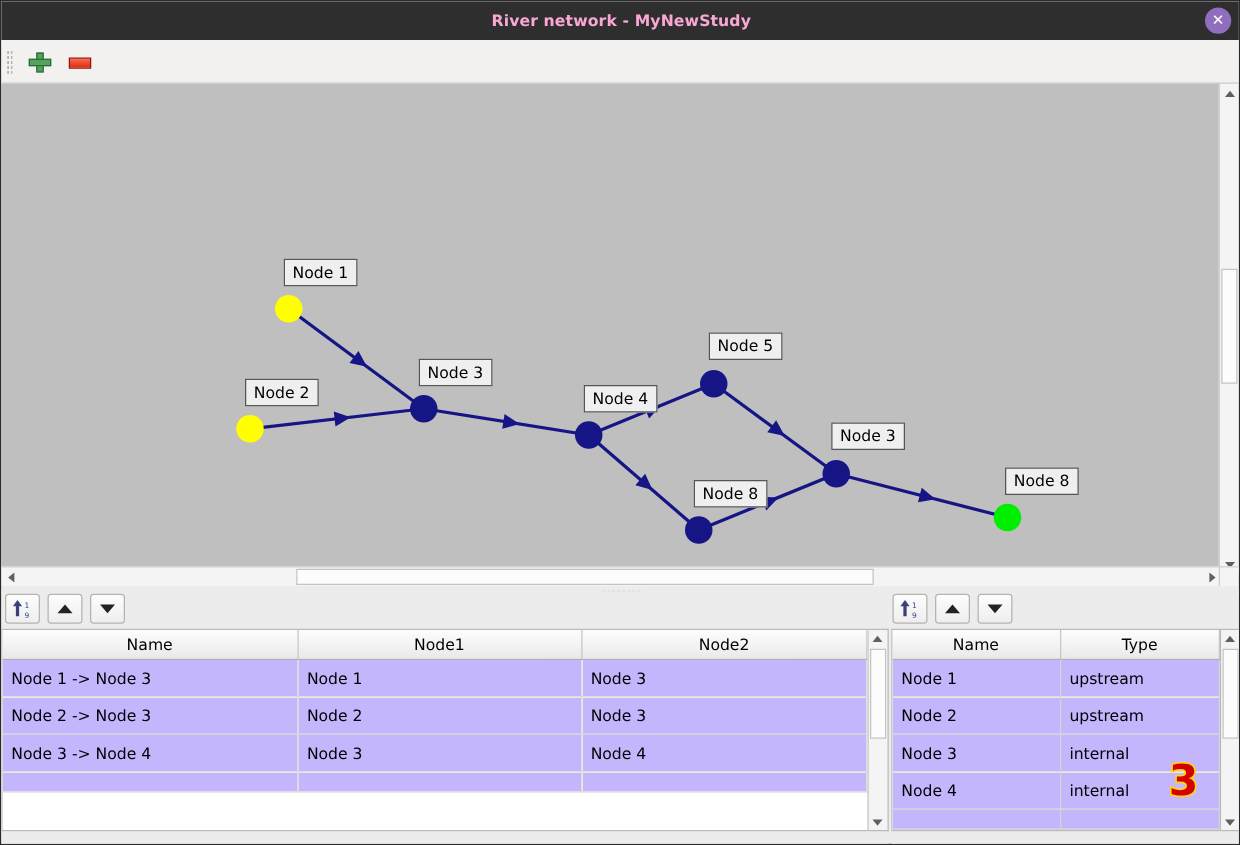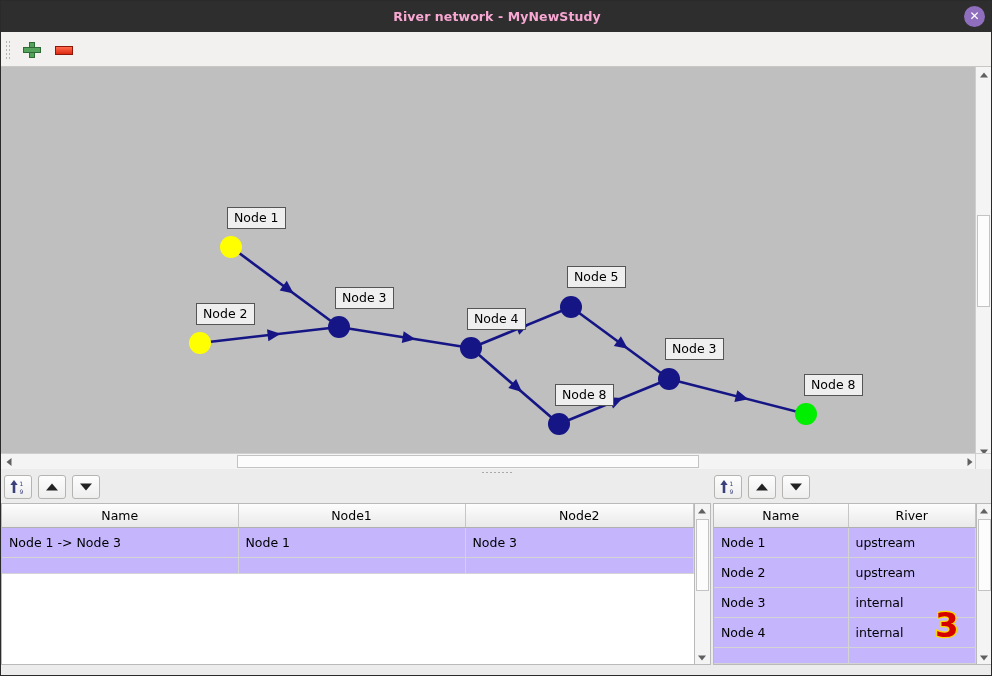--- a/index.html
+++ b/index.html
@@ -429,20 +429,30 @@
               <th>Node1</th>
               <th>Node2</th>
             </tr>
           </thead>
         <tbody id="reaches-body">
             <tr>
               <td>Node 1 -&gt; Node 3</td>
               <td>Node 1</td>
               <td>Node 3</td>
             </tr>
+            <tr>
+              <td>Node 2 -&gt; Node 3</td>
+              <td>Node 2</td>
+              <td>Node 3</td>
+            </tr>
+            <tr>
+              <td>Node 3 -&gt; Node 4</td>
+              <td>Node 3</td>
+              <td>Node 4</td>
+            </tr>
             <tr class="spacer">
               <td></td>
               <td></td>
               <td></td>
             </tr>
           </tbody>
       </table>
     </div>
     <div class="tbl-vscroll" style="left:694px; height:162px;">
       <div class="sb-arrow" style="left:-1px; top:-1px;">
@@ -476,21 +486,21 @@
 
     <div class="table-box" style="left:0; width:264px; height:162px;">
       <table class="tbl">
         <colgroup>
             <col style="width:134px">
             <col>
           </colgroup>
         <thead>
             <tr id="nodes-head">
               <th>Name</th>
-              <th>River</th>
+              <th>Type</th>
             </tr>
           </thead>
         <tbody id="nodes-body">
             <tr>
               <td>Node 1</td>
               <td>upstream</td>
             </tr>
             <tr>
               <td>Node 2</td>
               <td>upstream</td>

